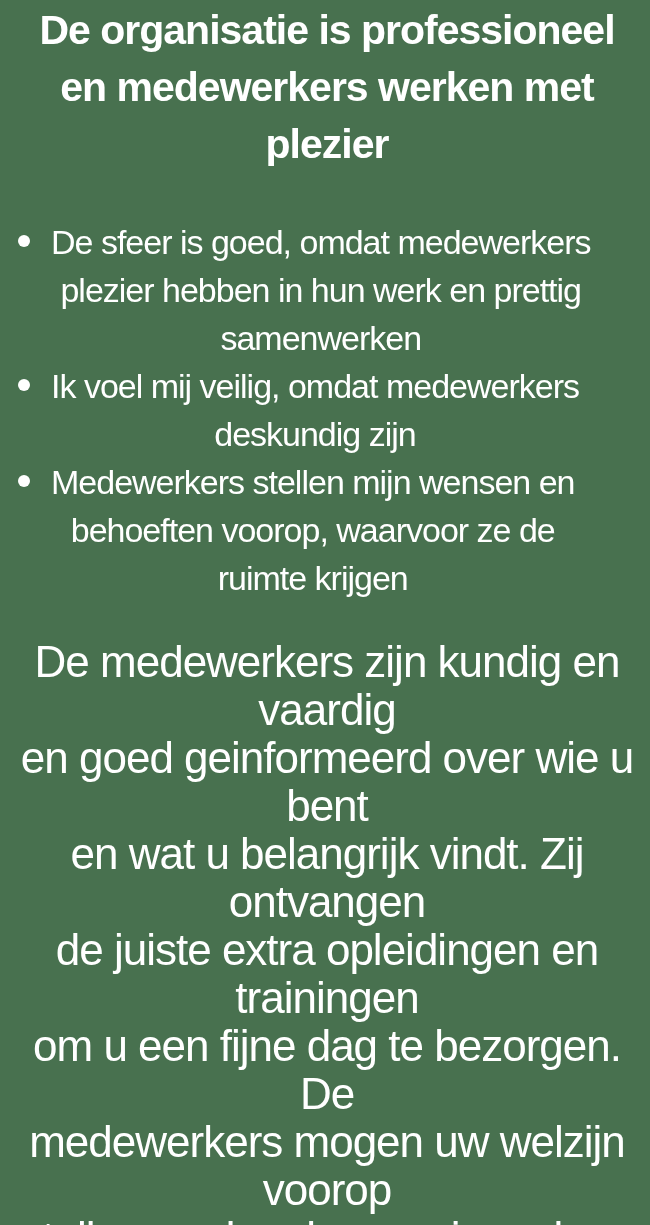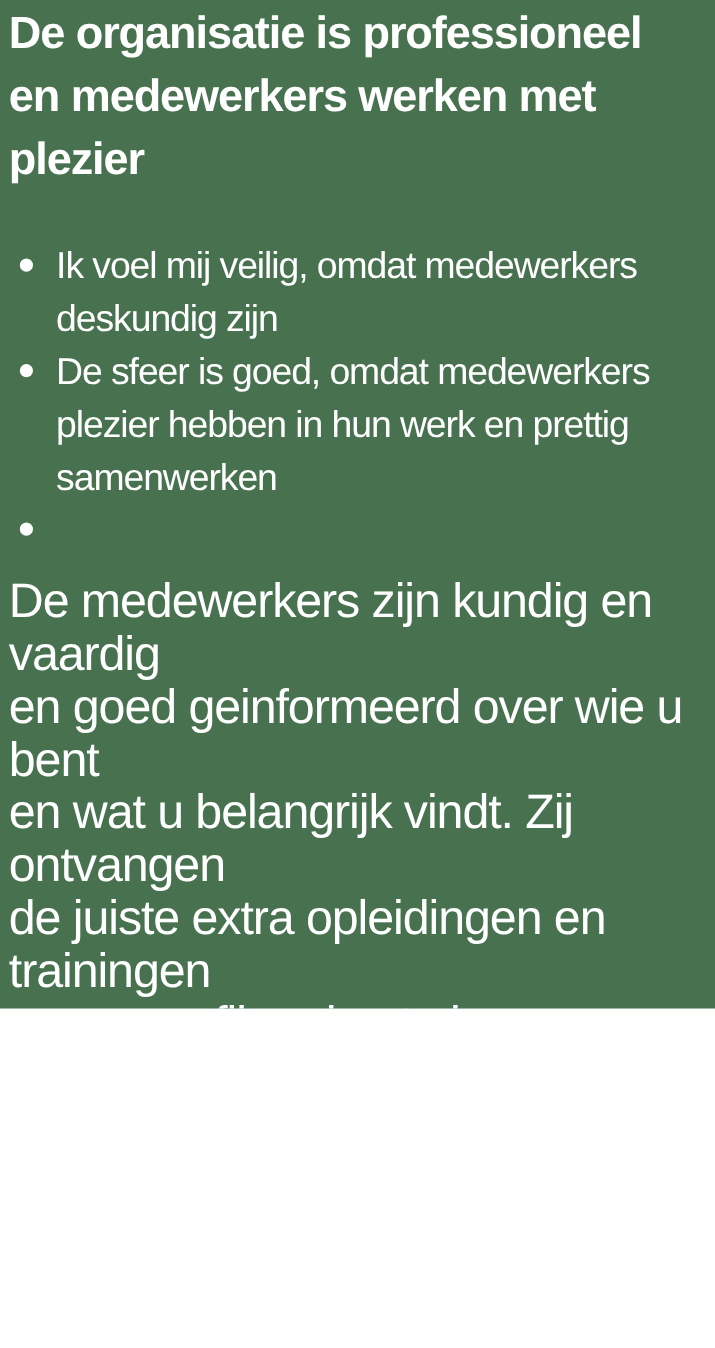--- a/index.html
+++ b/index.html
@@ -1,25 +1,26 @@
 <!DOCTYPE html>
 <html><head>
 <meta charset="utf-8">
 <style>
   html, body {
     margin: 0;
     padding: 0;
   }
   .panel {
     width: 650px;
-    height: 917px;
+    height: 1225px;
     box-sizing: border-box;
     padding: 2px 4px 0 8px;
     overflow: hidden;
     font-family: "Liberation Sans", "DejaVu Sans", sans-serif;
+    text-align: center;
   }
   .heading {
     margin: 0;
     font-size: 41px;
     line-height: 57px;
     font-weight: 800;
     letter-spacing: -1px;
     white-space: pre-line;
   }
   .bullet-list {
@@ -57,31 +58,34 @@
 <body>
 
 <div class="panel" style="background: rgb(72, 113, 79); color: rgb(255, 255, 255);">
   <h1 class="heading">De organisatie is professioneel
 en medewerkers werken met
 plezier</h1>
 
   <ul class="bullet-list">
     <li class="bullet-item">
       <span class="dot" style="background: rgb(255, 255, 255);"></span>
-      <span class="bullet-text">Ik voel mij veilig, omdat medewerkers
-deskundig zijn</span>
-    </li>
-    <li class="bullet-item">
-      <span class="dot" style="background: rgb(255, 255, 255);"></span>
       <span class="bullet-text">De sfeer is goed, omdat medewerkers
 plezier hebben in hun werk en prettig
 samenwerken</span>
     </li>
     <li class="bullet-item">
       <span class="dot" style="background: rgb(255, 255, 255);"></span>
+      <span class="bullet-text">Ik voel mij veilig, omdat medewerkers
+deskundig zijn</span>
+    </li>
+    <li class="bullet-item">
+      <span class="dot" style="background: rgb(255, 255, 255);"></span>
+      <span class="bullet-text">Medewerkers stellen mijn wensen en
+behoeften voorop, waarvoor ze de
+ruimte krijgen</span>
     </li>
   </ul>
 
   <p class="body-paragraph">De medewerkers zijn kundig en vaardig
 en goed geinformeerd over wie u bent
 en wat u belangrijk vindt. Zij ontvangen
 de juiste extra opleidingen en trainingen
 om u een fijne dag te bezorgen. De
 medewerkers mogen uw welzijn voorop
 stellen en daar keuzes in maken. U merkt

